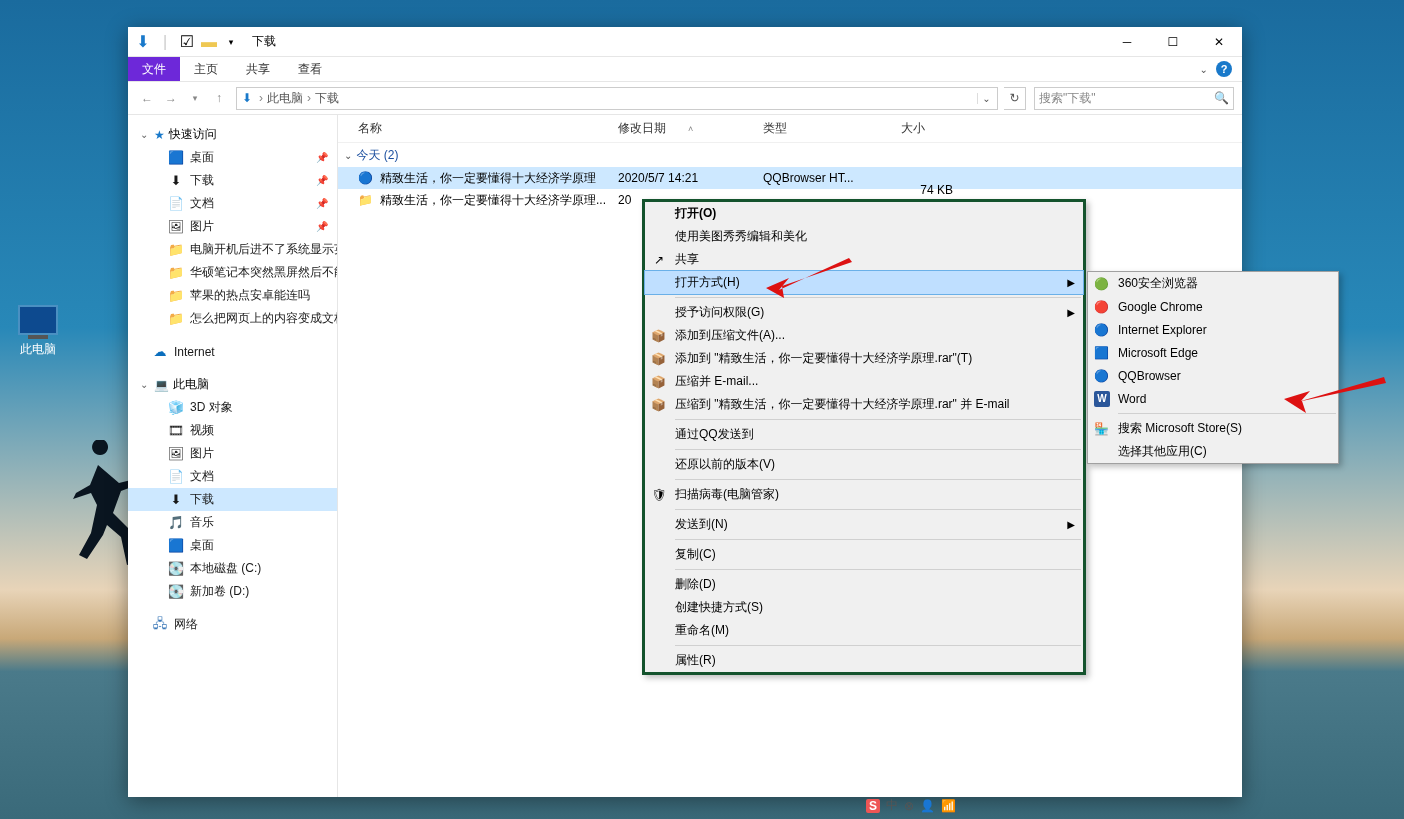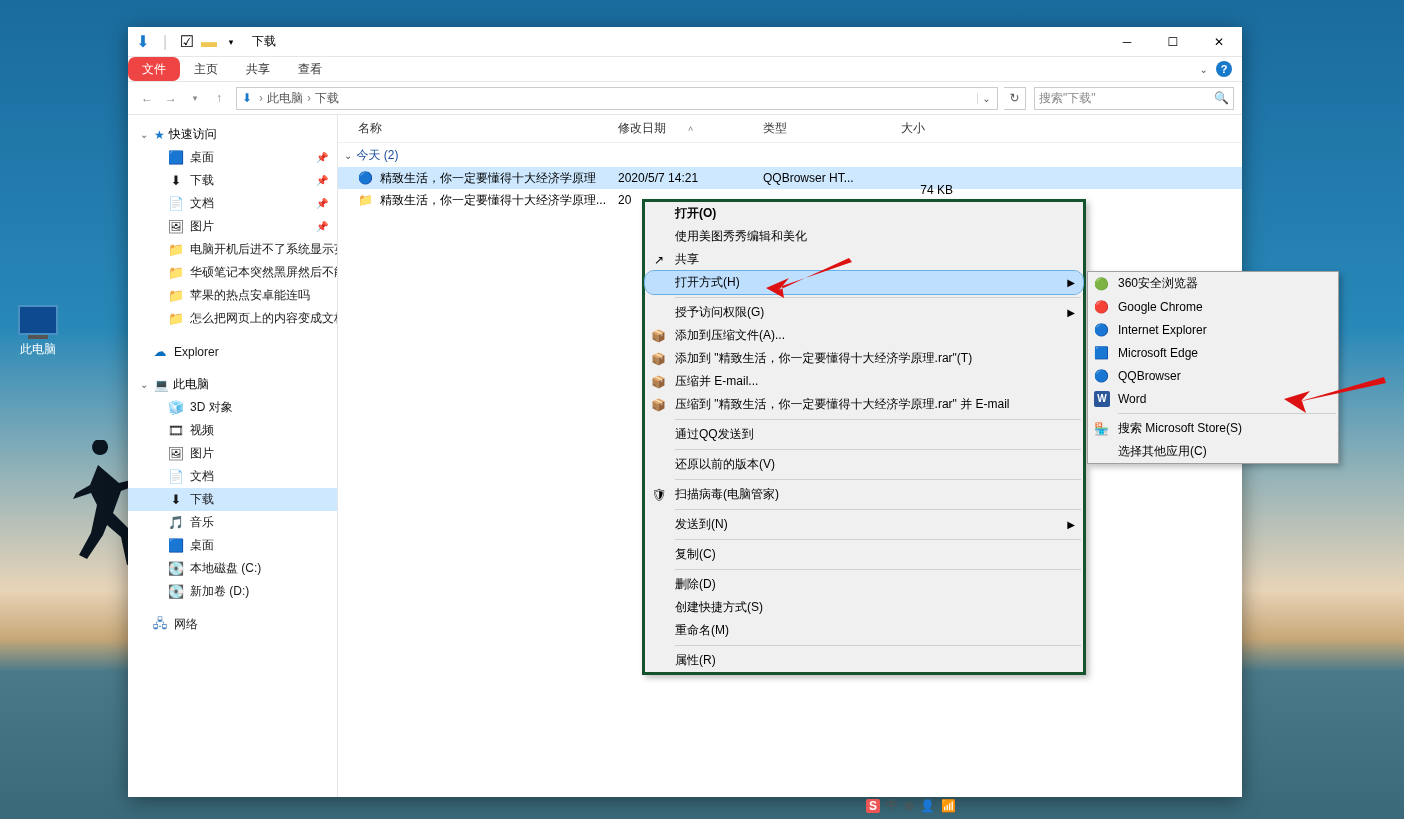--- a/index.html
+++ b/index.html
@@ -11,21 +11,21 @@
 .runner svg { width: 100%; height: 100%; }
 .window { position: absolute; left: 128px; top: 27px; width: 1114px; height: 770px; background: #fff; box-shadow: 0 4px 20px rgba(0,0,0,.4); }
 .titlebar { height: 30px; background: #fff; display: flex; align-items: center; border-bottom: 1px solid #e6e6e6; }
 .titlebar .qicons { display:flex; align-items:center; gap:4px; padding:0 6px; }
 .titlebar .qicons .qi { width:18px; height:18px; display:flex; align-items:center; justify-content:center; }
 .titlebar .title { margin-left: 6px; font-size: 12px; }
 .winctrl { margin-left: auto; display: flex; }
 .winctrl div { width: 46px; height: 30px; display: flex; align-items: center; justify-content: center; font-size: 12px; }
 .ribbon { height: 24px; background: #fff; display: flex; align-items: stretch; font-size: 12px; }
 .ribbon .tab { padding: 0 14px; display: flex; align-items: center; color: #333; }
-.ribbon .tab.active { background: #ef4444; color: #fff; border-radius: 7px; }
+.ribbon .tab.active { background: #6d28d9; color: #fff; }
 .ribbon .right { margin-left: auto; display: flex; align-items: center; gap: 8px; padding-right: 10px; }
 .help-icon { width:16px; height:16px; border-radius:50%; background:#1979ca; color:#fff; font-size:11px; display:flex; align-items:center; justify-content:center; font-weight:bold; }
 .nav { height: 34px; border-top: 1px solid #e6e6e6; border-bottom: 1px solid #e6e6e6; display: flex; align-items: center; padding: 0 8px; gap: 2px; font-size: 12px; color: #555; }
 .nav .navbtn { width: 22px; height: 22px; display: flex; align-items: center; justify-content: center; color: #888; }
 .addr { flex: 1; display: flex; align-items: center; border: 1px solid #ccc; height: 23px; margin: 0 4px; padding: 0 2px; }
 .addr .dn-ico { width:16px; height:16px; display:flex; align-items:center; justify-content:center; color:#1979ca; margin-right:4px; }
 .addr .crumb { padding: 0 4px; }
 .addr .sep { color: #888; }
 .addr-drop { width:18px; text-align:center; color:#555; font-size:10px; margin-left:auto; border-left:1px solid #ddd; }
 .refresh { width:22px; height:23px; border:1px solid #ccc; border-left:none; display:flex; align-items:center; justify-content:center; }
@@ -46,21 +46,21 @@
 .c-name { width: 260px; } .c-date { width: 145px; display:flex; align-items:center; gap:22px; } .c-type { width: 120px; } .c-size { width: 70px; text-align:right; }
 .group-hdr { display:flex; align-items:center; height:24px; padding-left:6px; color:#1a4e9e; gap:4px; }
 .group-hdr .exp { font-size:10px; color:#555; }
 .row { display: flex; align-items: center; height: 22px; padding-left: 20px; }
 .row.sel { background: #cde8ff; }
 .row .fico { width:16px; height:16px; margin-right:6px; display:flex; align-items:center; justify-content:center; }
 .row .fname { width:238px; overflow:hidden; text-overflow:ellipsis; white-space:nowrap; }
 .row .fdate { width:145px; } .row .ftype { width:120px; overflow:hidden; text-overflow:ellipsis; white-space:nowrap; } .row .fsize { width:70px; text-align:right;margin-top:24px; }
 .ctx { position: absolute; left: 642px; top: 199px; width: 444px; background: #f0f0f0; border: 3px solid #14532d; font-size: 12px; box-shadow: 3px 3px 6px rgba(0,0,0,.25); }
 .ctx .mi { display:flex; align-items:center; height:23px; padding-left:30px; position:relative; }
-.ctx .mi.hl { background:#bfdfff; outline:1px solid #6ab0e8;border-radius:9px; }
+.ctx .mi.hl { background:#bfdfff; outline:1px solid #6ab0e8; }
 .ctx .mi .cico { position:absolute; left:6px; width:16px; height:16px; display:flex; align-items:center; justify-content:center; }
 .ctx .mi .arrow { margin-left:auto; margin-right:8px; font-size:10px; }
 .ctx .msep { height:1px; background:#d0d0d0; margin:3px 2px 3px 30px; }
 .submenu { position:absolute; left:1087px; top:271px; width:252px; background:#f0f0f0; border:1px solid #a0a0a0; font-size:12px; box-shadow: 3px 3px 6px rgba(0,0,0,.25); }
 .submenu .mi { display:flex; align-items:center; height:23px; padding-left:30px; position:relative; }
 .submenu .mi .cico { position:absolute; left:6px; width:16px; height:16px; display:flex; align-items:center; justify-content:center; }
 .submenu .msep { height:1px; background:#d0d0d0; margin:3px 2px 3px 30px; }
 .redarrow { position:absolute; z-index:50; }
 .redarrow svg { display:block; }
 .tray { position:absolute; bottom:5px; right:448px; font-size:12px; color:#555; display:flex; gap:6px; align-items:center; }
@@ -168,21 +168,21 @@
             <span>苹果的热点安卓能连吗</span>
           </div>
           <div class="sb-item lvl2">
             <span class="ico">📁</span>
             <span>怎么把网页上的内容变成文档</span>
           </div>
         </div>
       <div style="height:10px"></div>
       <div class="sb-item" style="padding-left:24px">
           <span class="ico" style="color:#0a6ebd">☁</span>
-          <span>Explorer</span>
+          <span>Internet</span>
         </div>
       <div style="height:10px"></div>
       <div class="sb-group-title">
         <span class="exp">⌄</span>
         <span style="color:#3b78b8">💻</span>
         <span>此电脑</span>
       </div>
       <div id="pc-items">
           <div class="sb-item lvl2">
             <span class="ico">🧊</span>

